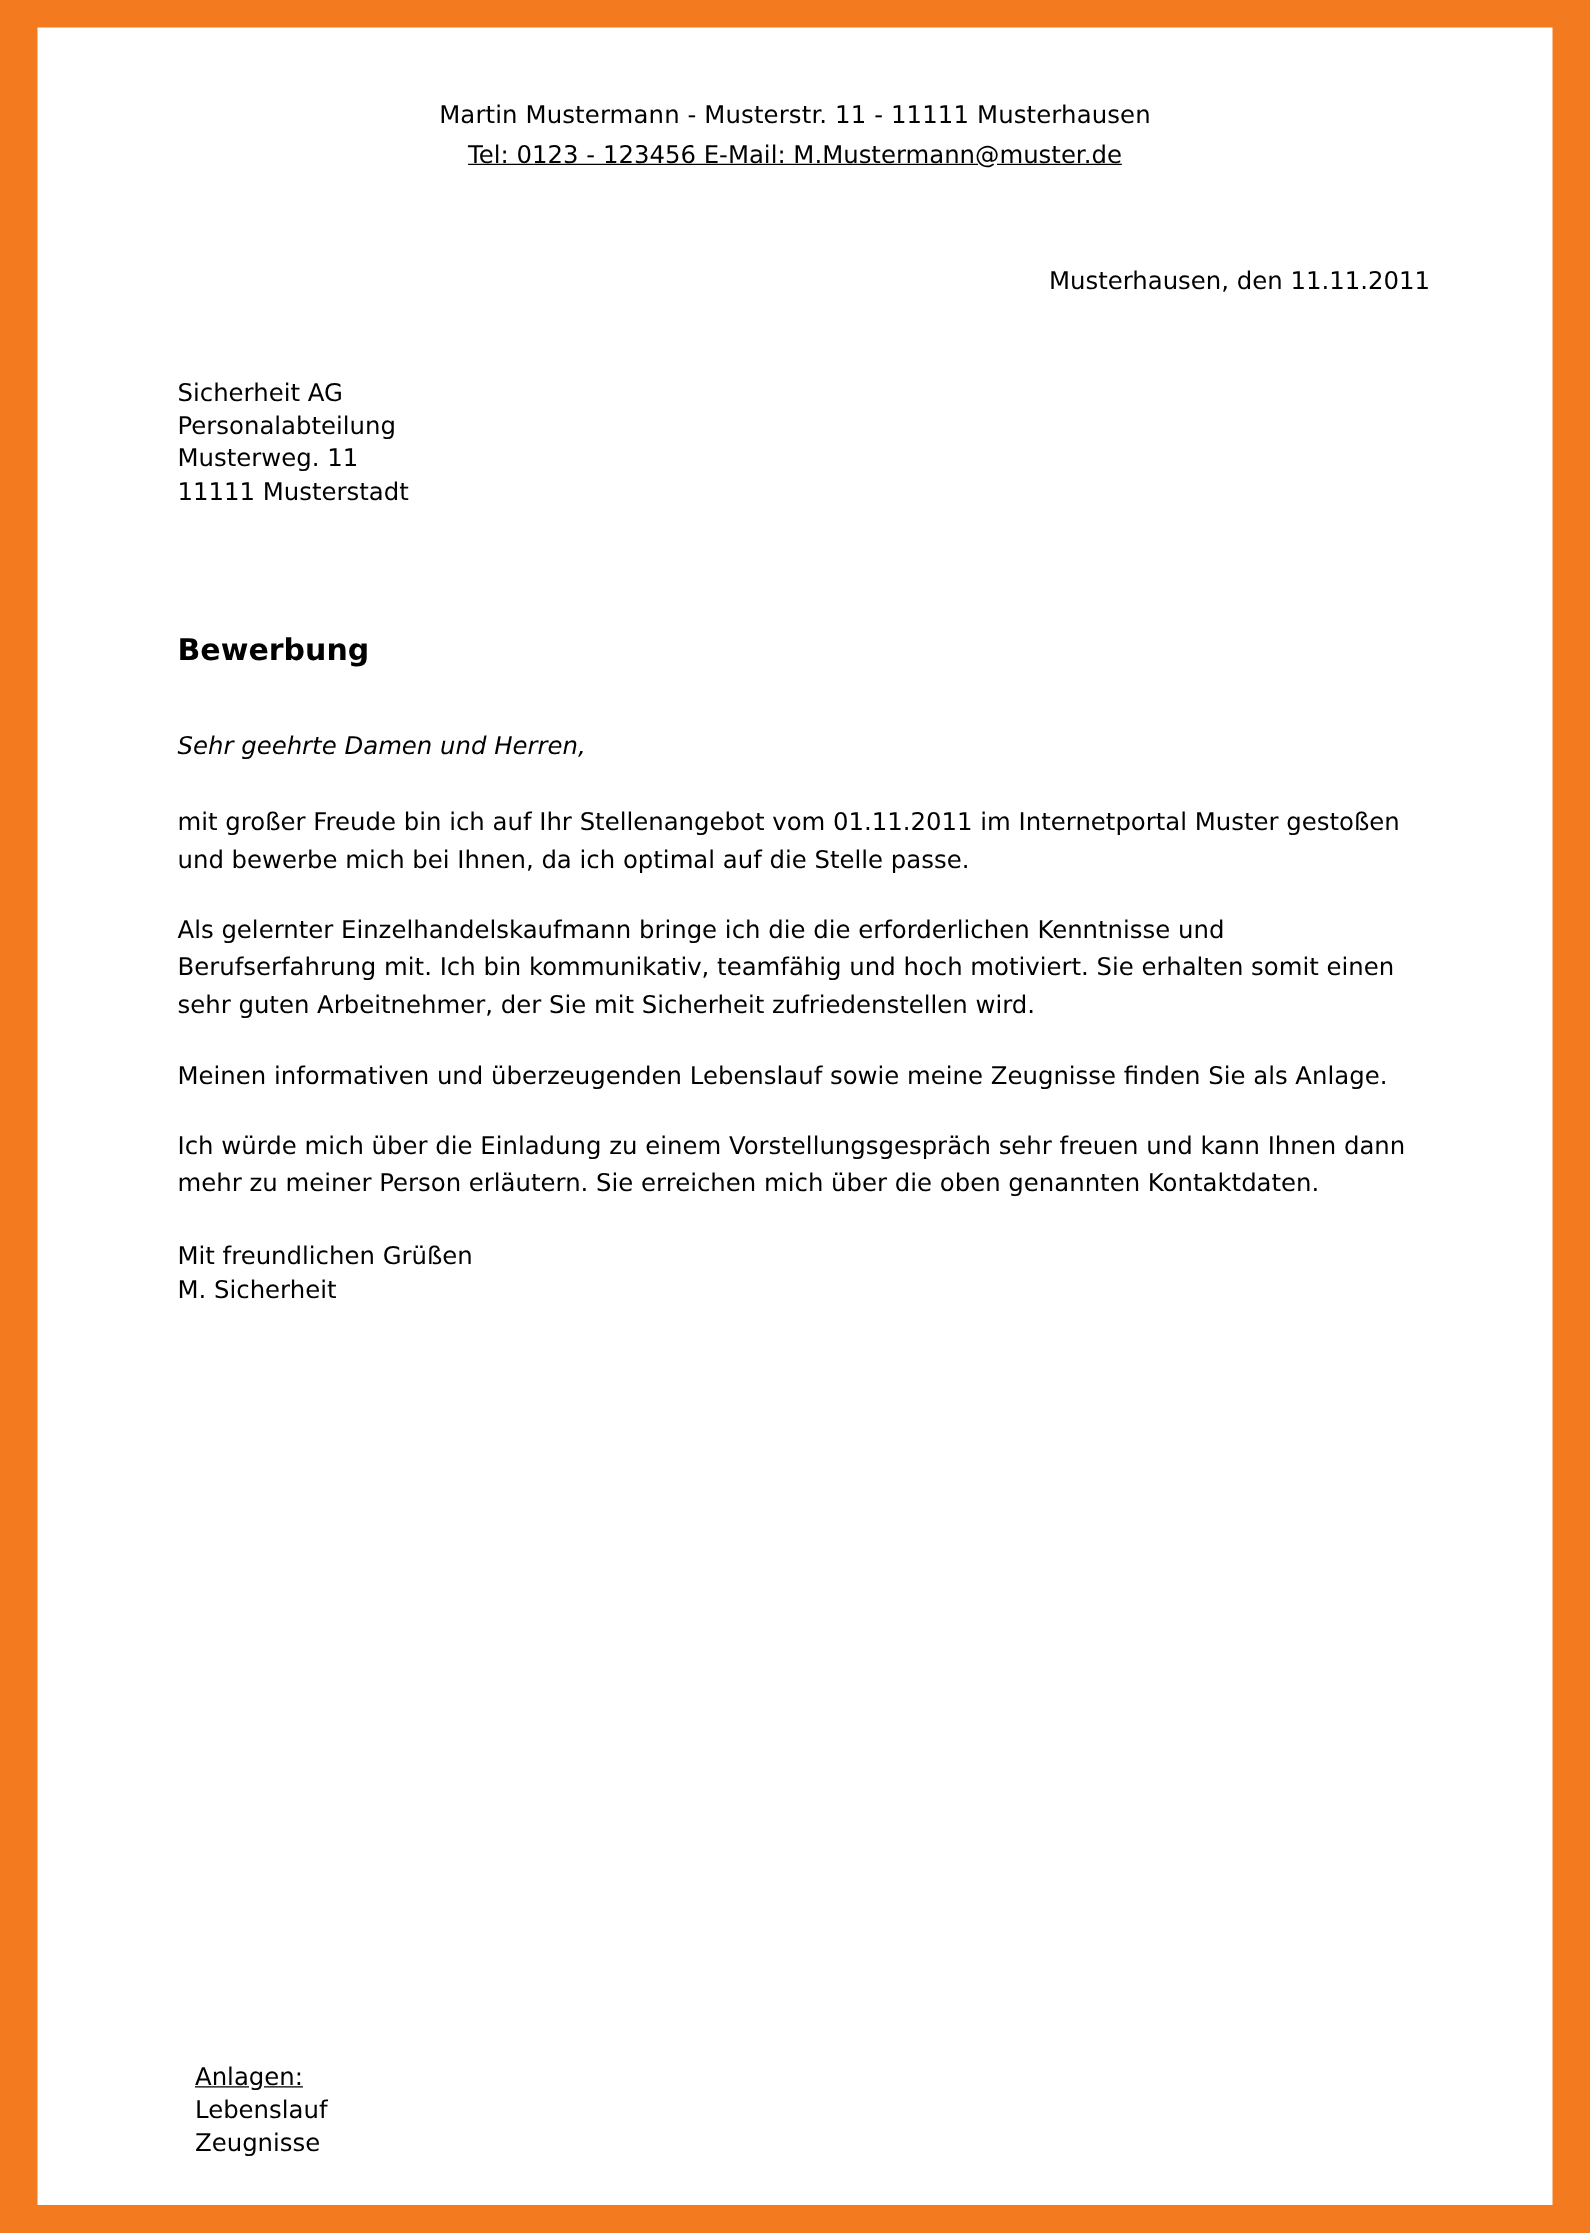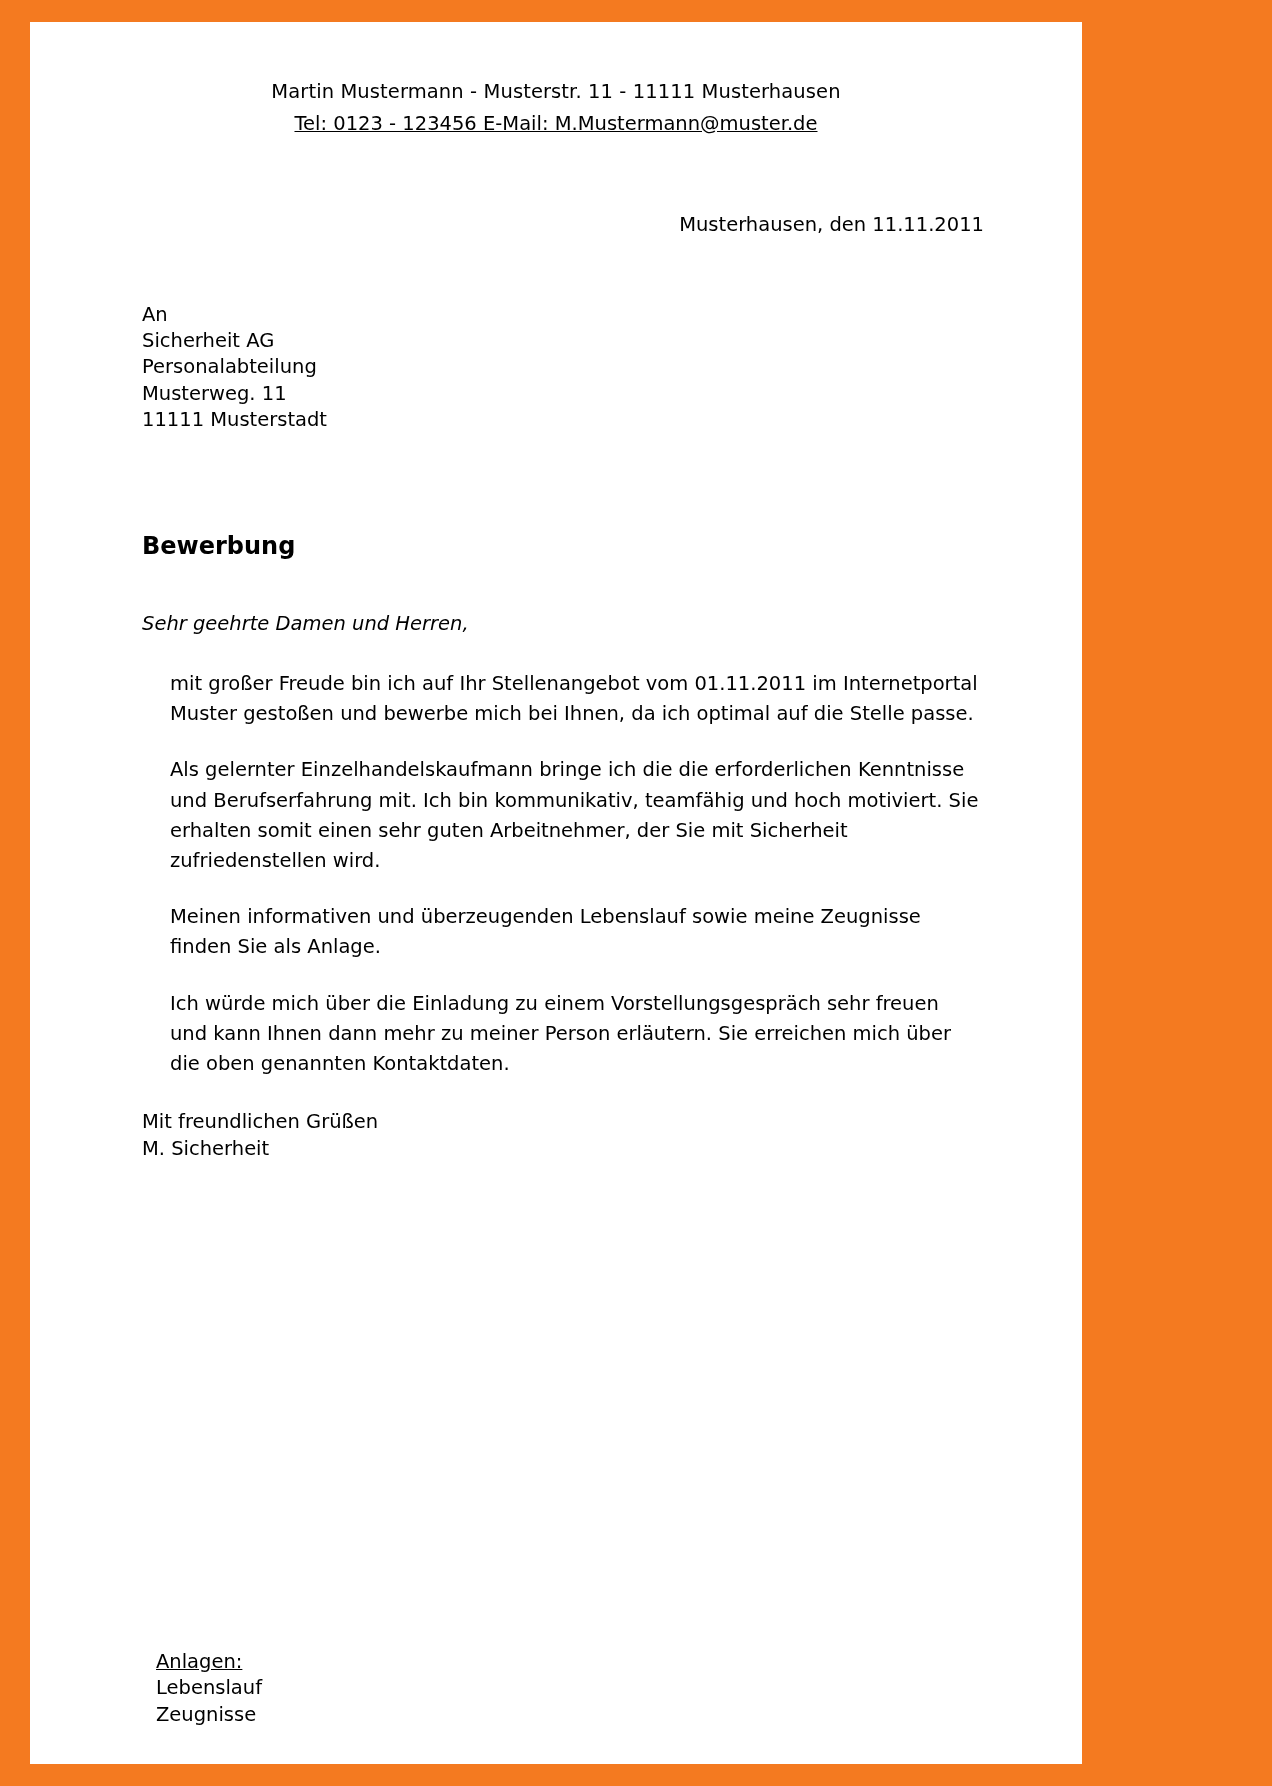--- a/index.html
+++ b/index.html
@@ -10,21 +10,21 @@
     width: 1272px;
     height: 1786px;
     background: #f47a20;
     font-family: "DejaVu Sans", sans-serif;
     overflow: hidden;
   }
   .page {
     position: absolute;
     left: 30px;
     top: 22px;
-    width: 1052px;
+    width: 1212px;
     height: 1742px;
     background: #ffffff;
     box-sizing: border-box;
   }
   .sheet {
     position: relative;
     width: 100%;
     height: 100%;
     padding: 0;
     color: #000000;
@@ -64,21 +64,20 @@
   }
   .body-block {
     margin-top: 44px;
     margin-left: 112px;
     margin-right: 100px;
     font-size: 19.5px;
     line-height: 1.55;
   }
   .para {
     margin-bottom: 26px;
-    margin-left: 28px;
   }
   .para:last-child {
     margin-bottom: 0;
   }
   .salutation {
     margin-bottom: 30px;
     font-style: italic;
   }
   .closing {
     margin-top: 30px;
@@ -105,21 +104,20 @@
   <div class="sheet">
 
     <div class="header-block">
       <div class="header-line1">Martin Mustermann - Musterstr. 11 - 11111 Musterhausen</div>
       <div class="header-line2">Tel: 0123 - 123456 E-Mail: M.Mustermann@muster.de</div>
     </div>
 
     <div class="date-line">Musterhausen, den 11.11.2011</div>
 
     <div class="address-block">
-      <div>An</div>
       <div>Sicherheit AG</div>
       <div>Personalabteilung</div>
       <div>Musterweg. 11</div>
       <div>11111 Musterstadt</div>
     </div>
 
     <div class="subject">Bewerbung</div>
 
     <div class="body-block">
       <div class="salutation">Sehr geehrte Damen und Herren,</div>

